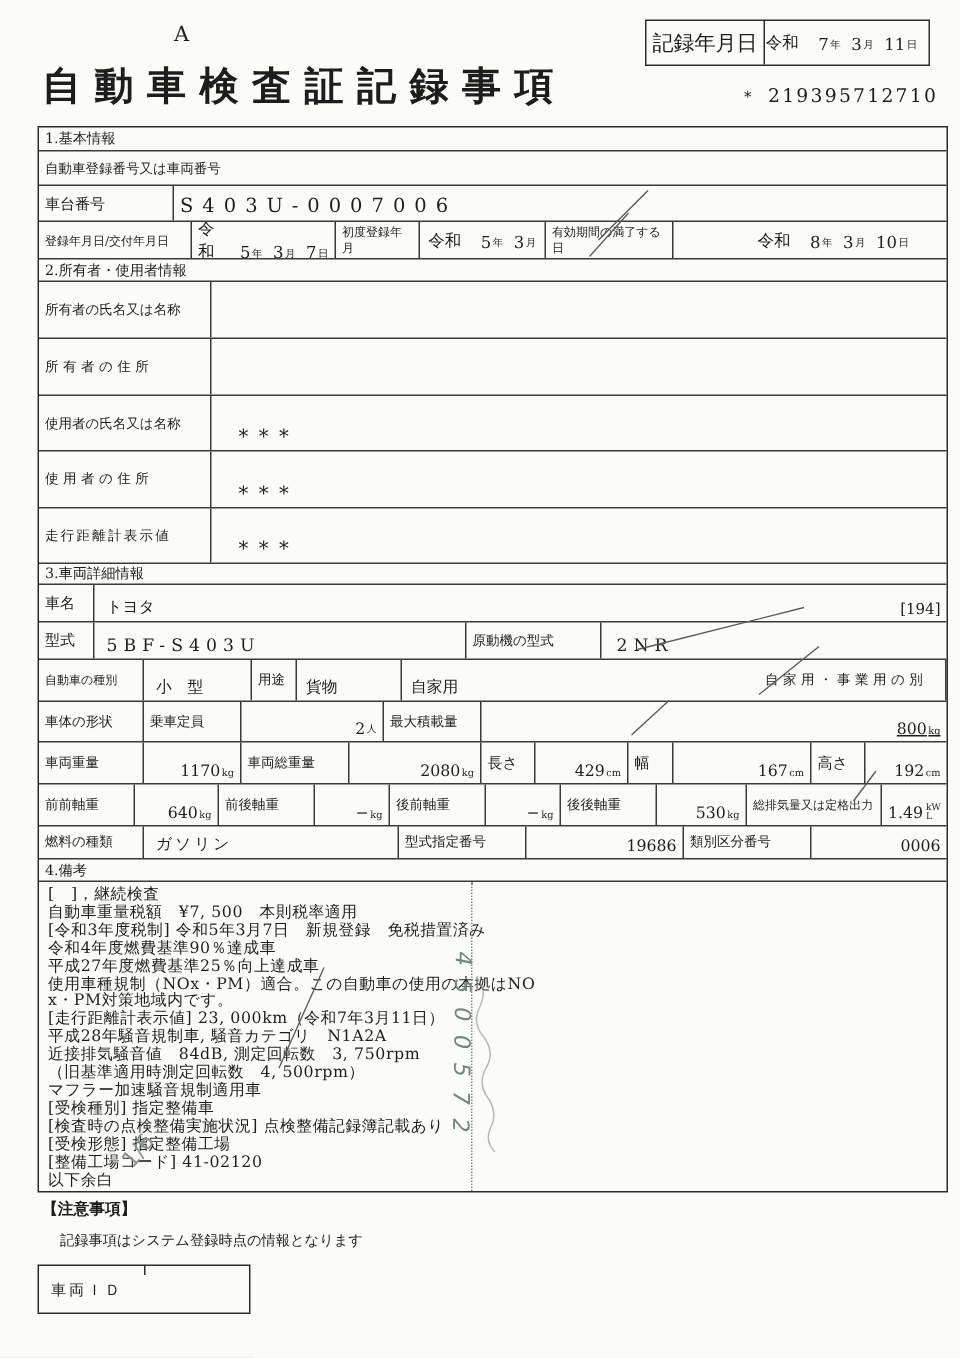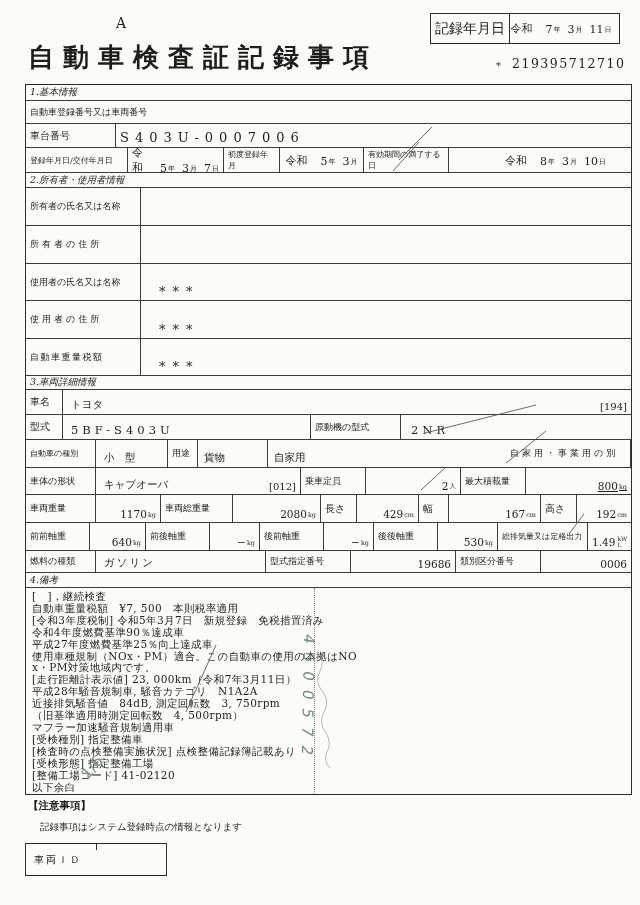--- a/index.html
+++ b/index.html
@@ -11,21 +11,21 @@
   .doc-title{left:28px;top:40px;font-size:26px;font-weight:600;letter-spacing:9px;white-space:nowrap;}
   .recbox{left:430px;top:13px;width:190px;height:31px;border:1.5px solid #2c2c2c;display:flex;box-sizing:border-box;}
   .recbox .rl{width:78px;border-right:1px solid #2c2c2c;display:flex;align-items:center;justify-content:center;font-size:14px;}
   .recbox .rv{flex:1;display:flex;align-items:center;justify-content:center;}
   .docnum-star{left:496px;top:60px;font-size:10px;}
   .docnum{left:512px;top:56px;font-size:12.5px;letter-spacing:1.5px;}
   
   .main{left:25px;top:84px;width:607px;border:1.6px solid #2c2c2c;box-sizing:border-box;background:transparent;}
   .row{display:flex;border-bottom:1px solid #3a3a3a;box-sizing:border-box;}
   .row:last-child{border-bottom:none;}
-  .sechead{height:15px;display:flex;align-items:center;padding-left:4px;font-size:9.5px;border-bottom:1px solid #3a3a3a;font-style:italic;}
+  .sechead{height:15px;display:flex;align-items:center;padding-left:4px;font-size:9.5px;border-bottom:1px solid #3a3a3a;}
   .c{border-right:1px solid #3a3a3a;box-sizing:border-box;display:flex;align-items:center;padding:0 4px;overflow:hidden;}
   .cend{border-right:none !important;}
   .lbl{font-size:9px;}
   .lbl-sm{font-size:8px;}
   .lbl-lg{font-size:10px;}
   .val{align-items:flex-end;padding-bottom:2px;font-size:10.5px;}
   .num{margin-left:auto;display:flex;align-items:flex-end;}
   .u{font-size:6.5px;padding-left:1px;padding-bottom:1px;}
   .frac{display:inline-flex;flex-direction:column;font-size:6px;line-height:6px;padding-left:2px;padding-bottom:0;}
   .date{display:flex;align-items:flex-end;font-size:11px;}
@@ -177,21 +177,21 @@
       <div class="c cend stars" style="flex:1;">***</div>
     </div>
     <div class="row" style="height:38px;">
       <div class="c" style="width:115px;">
           <span class="lbl spread">使用者の住所</span>
         </div>
       <div class="c cend stars" style="flex:1;">***</div>
     </div>
     <div class="row" style="height:37px;">
       <div class="c" style="width:115px;">
-          <span class="lbl spread" style="letter-spacing:1.5px;">自動車重量税額</span>
+          <span class="lbl spread" style="letter-spacing:1.5px;">走行距離計表示値</span>
         </div>
       <div class="c cend stars" style="flex:1;">***</div>
     </div>
 
     <div class="sechead" style="height:13px;">3.車両詳細情報</div>
 
     <div class="row" style="height:25px;">
       <div class="c" style="width:37px;">
           <span class="lbl-lg">車名</span>
         </div>
@@ -224,24 +224,20 @@
       <div class="c cend val" style="flex:1;padding-left:6px;">自家用</div>
       <div class="c" style="width:125px;">
           <span class="lbl spread">自家用・事業用の別</span>
         </div>
     </div>
 
     <div class="row" style="height:27px;">
       <div class="c" style="width:70px;">
           <span class="lbl">車体の形状</span>
         </div>
-      <div class="c val" style="width:205px;justify-content:space-between;padding-left:8px;">
-        <span>キャブオーバ</span>
-        <span style="font-size:10px;">[012]</span>
-      </div>
       <div class="c" style="width:65px;">
           <span class="lbl">乗車定員</span>
         </div>
       <div class="c val" style="width:95px;">
           <span class="num">
             <span>2</span>
             <span class="u">人</span>
           </span>
         </div>
       <div class="c" style="width:65px;">

